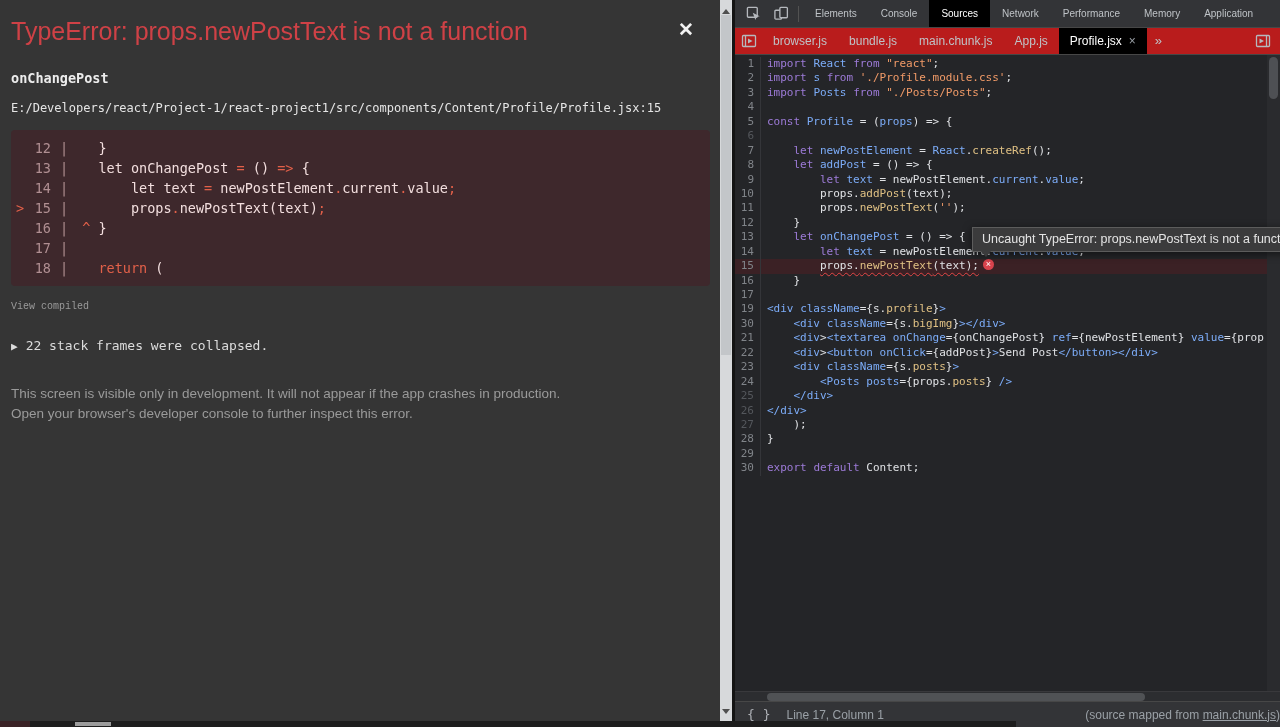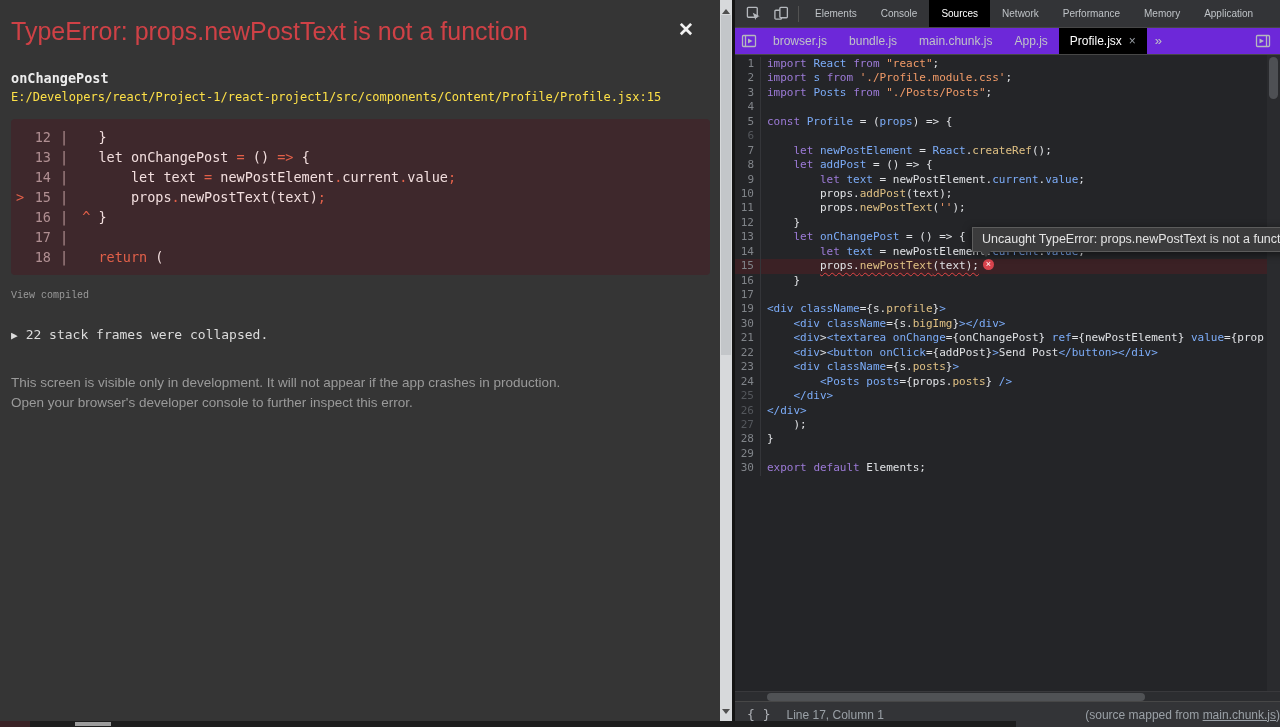--- a/index.html
+++ b/index.html
@@ -9,22 +9,22 @@
 
   
   #page { position:absolute; left:0; top:0; width:720px; height:727px;
           background:#353535; padding:0 11px; overflow:hidden; }
   .ov-title { margin-top:16px; margin-right:40px; font-size:25px; line-height:30px;
               color:#cf4146; font-weight:400; white-space:nowrap; }
   .ov-close { position:absolute; top:20px; right:26px; color:#f2f2f2; font-size:19px;
               font-weight:bold; cursor:pointer; line-height:19px; }
   .ov-fn   { margin-top:24px; font-family:"DejaVu Sans Mono", monospace;
              font-size:13.5px; font-weight:bold; color:#ececec; }
-  .ov-path { margin-top:4px; font-family:"DejaVu Sans Mono", monospace;
-             font-size:12px; color:#fde047; white-space:nowrap; }
+  .ov-path { margin-top:15px; font-family:"DejaVu Sans Mono", monospace;
+             font-size:12px; color:#e5e5e5; white-space:nowrap; }
   .codeframe { margin-top:15px; background:#3e282c; border-radius:4px;
                padding:8px 0; width:699px; }
   .lrow { height:20px; line-height:20px; white-space:pre;
           font-family:"DejaVu Sans Mono", monospace; font-size:13.5px; }
   .lmark { display:inline-block; width:16px; padding-left:5px; color:#e36049; }
   .lgut  { display:inline-block; width:24px; text-align:right; color:#b08f92; }
   .lpipe { color:#b08f92; padding:0 8px 0 9px; }
   .tok-lp { color:#f2dede; }
   .tok-lo { color:#e36049; }
   .ov-viewcompiled { margin-top:15px; font-family:Liberation Mono, monospace;
@@ -50,21 +50,21 @@
               background:#242528; display:flex; flex-direction:column; }
   .dt-toolbar { height:28px; flex:none; background:#333437; border-bottom:1px solid #474747;
                 display:flex; align-items:center; padding-left:5px; white-space:nowrap;
                 overflow:hidden; color:#bfc3c7; }
   .dt-iconbtn { width:27px; height:26px; display:flex; align-items:center;
                 justify-content:center; color:#b6b9be; cursor:pointer; flex:none; }
   .dt-sep { width:1px; height:16px; background:#525252; margin:0 4px; flex:none; }
   .dt-tab { padding:0 12px; height:28px; line-height:28px; font-size:10px;
             cursor:pointer; flex:none; }
   .dt-tab.active { background:#000000; color:#ffffff; }
-  .dt-filetabs { height:27px; flex:none; background:#6d28d9; border-bottom:1px solid #474747;
+  .dt-filetabs { height:27px; flex:none; background:#b91c1c; border-bottom:1px solid #474747;
                  display:flex; align-items:stretch; white-space:nowrap; overflow:hidden;
                  color:#bfc3c7; }
   .dt-ftab { padding:0 11px; line-height:26px; font-size:12px; cursor:pointer; flex:none; }
   .dt-ftab.active { background:#000000; color:#ffffff; }
   .dt-ftab .close { color:#9aa0a6; margin-left:7px; font-size:12px; }
   .dt-more { line-height:26px; font-size:13px; padding:0 8px; cursor:pointer; flex:none; }
   .dt-ft-spacer { flex:1; }
 
   
   .dt-editor { flex:1; position:relative; overflow:hidden;
@@ -234,21 +234,21 @@
           <div class="crow"><span class="gut">30</span><span class="ctext"><span class="tok-p">    </span><span class="tok-d">&lt;div</span><span class="tok-p"> </span><span class="tok-d">className</span><span class="tok-p">={s.</span><span class="tok-y">bigImg</span><span class="tok-p">}</span><span class="tok-d">&gt;&lt;/div&gt;</span></span></div>
           <div class="crow"><span class="gut">21</span><span class="ctext"><span class="tok-p">    </span><span class="tok-d">&lt;div</span><span class="tok-p">&gt;</span><span class="tok-d">&lt;textarea</span><span class="tok-p"> </span><span class="tok-d">onChange</span><span class="tok-p">={onChangePost} </span><span class="tok-d">ref</span><span class="tok-p">={newPostElement} </span><span class="tok-d">value</span><span class="tok-p">={prop</span></span></div>
           <div class="crow"><span class="gut">22</span><span class="ctext"><span class="tok-p">    </span><span class="tok-d">&lt;div</span><span class="tok-p">&gt;</span><span class="tok-d">&lt;button</span><span class="tok-p"> </span><span class="tok-d">onClick</span><span class="tok-p">={addPost}</span><span class="tok-d">&gt;</span><span class="tok-p">Send Post</span><span class="tok-d">&lt;/button&gt;&lt;/div&gt;</span></span></div>
           <div class="crow"><span class="gut">23</span><span class="ctext"><span class="tok-p">    </span><span class="tok-d">&lt;div</span><span class="tok-p"> </span><span class="tok-d">className</span><span class="tok-p">={s.</span><span class="tok-y">posts</span><span class="tok-p">}</span><span class="tok-d">&gt;</span></span></div>
           <div class="crow"><span class="gut">24</span><span class="ctext"><span class="tok-p">        </span><span class="tok-d">&lt;Posts</span><span class="tok-p"> </span><span class="tok-d">posts</span><span class="tok-p">={props.</span><span class="tok-y">posts</span><span class="tok-p">} </span><span class="tok-d">/&gt;</span></span></div>
           <div class="crow"><span class="gut dim">25</span><span class="ctext"><span class="tok-p">    </span><span class="tok-d">&lt;/div&gt;</span></span></div>
           <div class="crow"><span class="gut dim">26</span><span class="ctext"><span class="tok-d">&lt;/div&gt;</span></span></div>
           <div class="crow"><span class="gut dim">27</span><span class="ctext"><span class="tok-p">    );</span></span></div>
           <div class="crow"><span class="gut">28</span><span class="ctext"><span class="tok-p">}</span></span></div>
           <div class="crow"><span class="gut">29</span><span class="ctext"></span></div>
-          <div class="crow"><span class="gut">30</span><span class="ctext"><span class="tok-k">export</span><span class="tok-p"> </span><span class="tok-k">default</span><span class="tok-p"> Elements;</span></span></div>
+          <div class="crow"><span class="gut">30</span><span class="ctext"><span class="tok-k">export</span><span class="tok-p"> </span><span class="tok-k">default</span><span class="tok-p"> Content;</span></span></div>
         </div>
       <div class="ed-vscroll">
         <div class="thumb"></div>
       </div>
       <div class="dt-tooltip">Uncaught TypeError: props.newPostText is not a function</div>
     </div>
 
     <div class="dt-hscroll">
       <div class="thumb"></div>
     </div>

